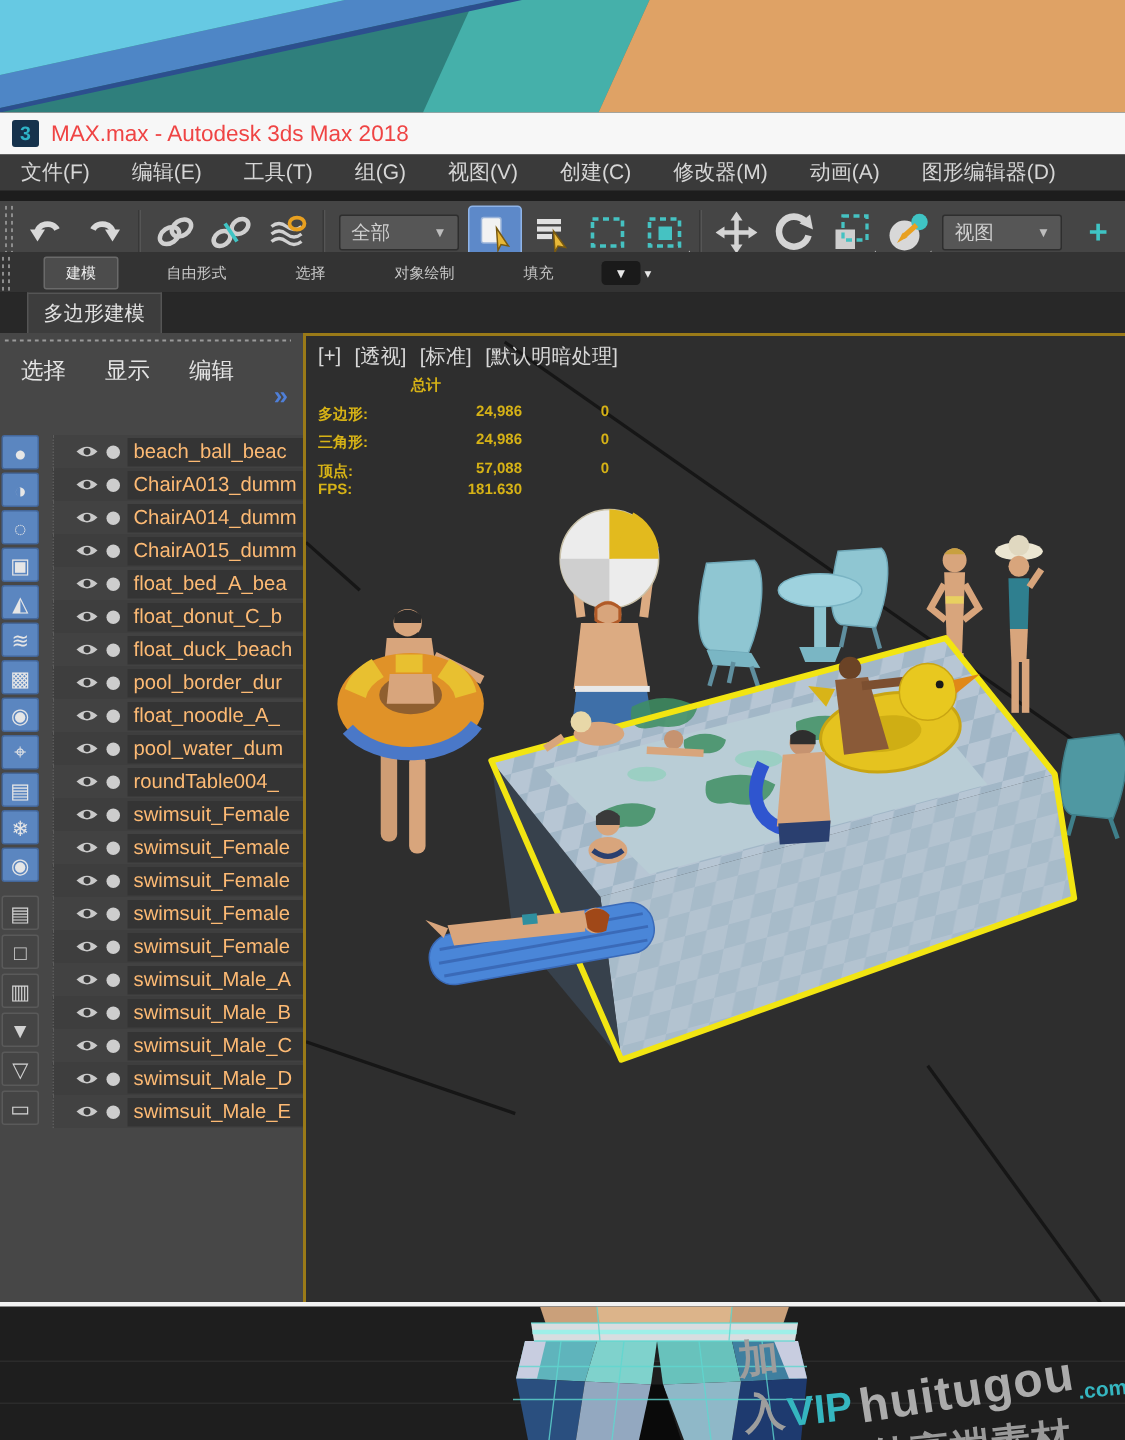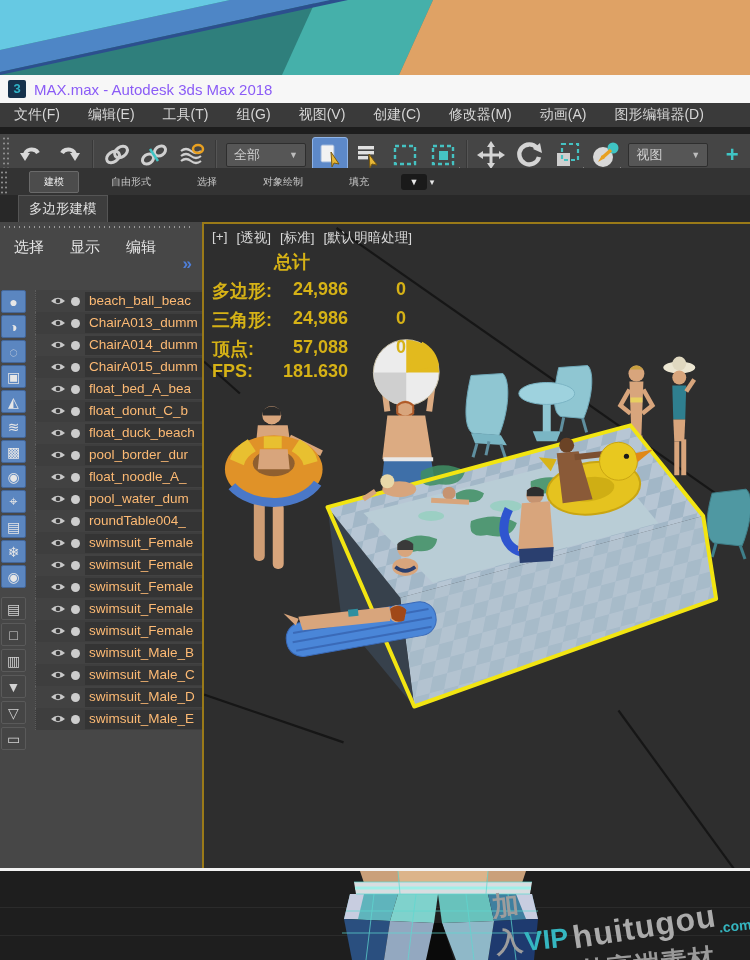--- a/index.html
+++ b/index.html
@@ -8,21 +8,21 @@
   .stage { position:relative; width:750px; height:960px; overflow:hidden; }
 
   
   .wallpaper { position:absolute; left:0; top:0; width:750px; height:75px; }
 
   
   .titlebar { position:absolute; left:0; top:75px; width:750px; height:28px;
     background:#f7f7f7; display:flex; align-items:center; padding-left:8px; gap:8px; }
   .app-icon { width:18px; height:18px; background:#16324c; border-radius:2px;
     color:#2fb4c8; font-weight:bold; font-size:13px; line-height:18px; text-align:center; }
-  .title-text { color:#8b5cf6; font-size:15px; }
+  .title-text { color:#ef4444; font-size:15px; }
 
   
   .menubar { position:absolute; left:0; top:103px; width:750px; height:24px;
     background:#3a3a3a; display:flex; align-items:center; gap:0; white-space:nowrap; }
   .menu-item { color:#d6d6d6; font-size:14px; padding:3px 14px; cursor:default; }
 
   
   .toolbar { position:absolute; left:0; top:134px; width:750px; height:41px;
     background:#454545; display:flex; align-items:center; gap:2px; padding-left:2px; }
   .grip { width:7px; height:37px;
@@ -78,21 +78,21 @@
   .dot-icon { width:9px; height:9px; border-radius:50%; background:#cdcdcd; flex:none; }
   .row-name { flex:1; background:#343434; color:#fdba74; font-size:13.5px; padding:1px 4px;
     white-space:nowrap; overflow:hidden; height:19px; }
 
   
   .viewport { flex:1; position:relative; background:#2e2e2e;
     border-left:2px solid #9a7a18; border-top:2px solid #9a7a18; overflow:hidden; }
   .scene { position:absolute; left:0; top:0; width:100%; height:100%; }
   .vp-labels { position:absolute; left:8px; top:5px; display:flex; gap:9px; }
   .vp-labels span { color:#d8d8d8; font-size:13.5px; }
-  .stats { position:absolute; left:8px; top:26px; color:#d6b216; font-size:18px; font-weight:bold; }
+  .stats { position:absolute; left:8px; top:26px; color:#d6b216; font-size:10px; font-weight:bold; }
   .stats-grid { display:grid; grid-template-columns:62px 74px 58px; row-gap:5px; }
   .stats-grid .lab { text-align:left; }
   .stats-grid .val { text-align:right; }
   .stats-grid .dlt { text-align:right; }
   .stats-total { margin-left:62px; margin-bottom:5px; }
   .fps-row { display:grid; grid-template-columns:62px 74px; }
   .fps-row .val { text-align:right; }
 
   
   .bottom-strip { position:absolute; left:0; top:868px; width:750px; height:92px;
@@ -473,20 +473,28 @@
                 <span class="dot-icon"></span>
                 <span class="row-name"><span>swimsuit_Female</span></span>
               </div>
               <div class="row">
                 <svg width="16" height="10" viewBox="0 0 16 10">
                   <path d="M1 5 Q8 -1.5 15 5 Q8 11.5 1 5 Z" fill="#c9c9c9"></path>
                   <circle cx="8" cy="5" r="2.3" fill="#3a3a3a"></circle>
                 </svg>
                 <span class="dot-icon"></span>
                 <span class="row-name"><span>swimsuit_Female</span></span>
+              </div>
+              <div class="row">
+                <svg width="16" height="10" viewBox="0 0 16 10">
+                  <path d="M1 5 Q8 -1.5 15 5 Q8 11.5 1 5 Z" fill="#c9c9c9"></path>
+                  <circle cx="8" cy="5" r="2.3" fill="#3a3a3a"></circle>
+                </svg>
+                <span class="dot-icon"></span>
+                <span class="row-name"><span>swimsuit_Male_A</span></span>
               </div>
               <div class="row">
                 <svg width="16" height="10" viewBox="0 0 16 10">
                   <path d="M1 5 Q8 -1.5 15 5 Q8 11.5 1 5 Z" fill="#c9c9c9"></path>
                   <circle cx="8" cy="5" r="2.3" fill="#3a3a3a"></circle>
                 </svg>
                 <span class="dot-icon"></span>
                 <span class="row-name"><span>swimsuit_Male_B</span></span>
               </div>
               <div class="row">

